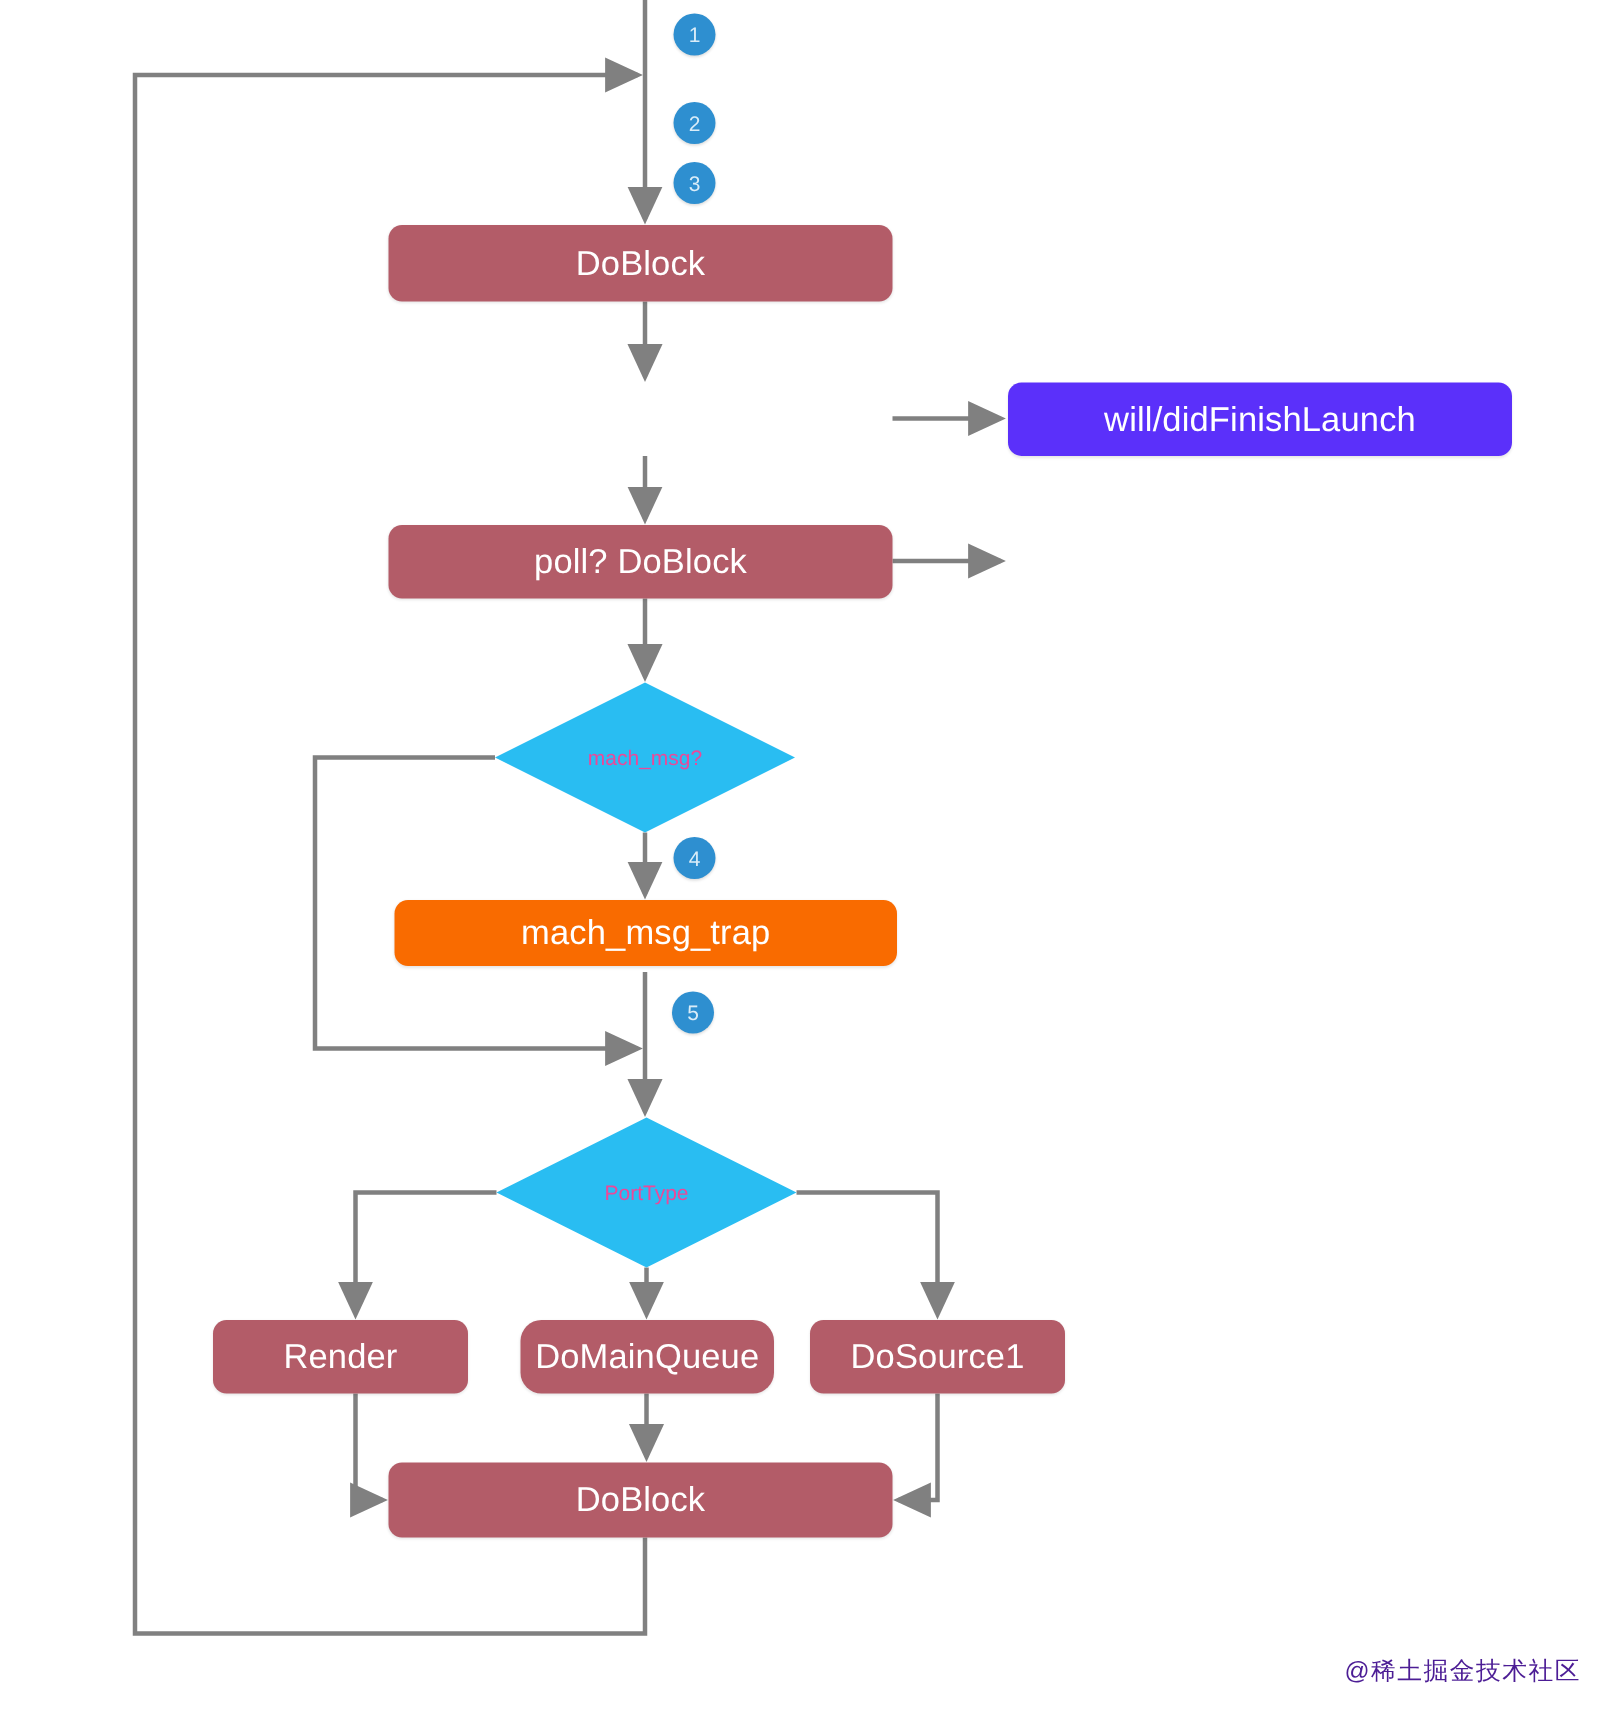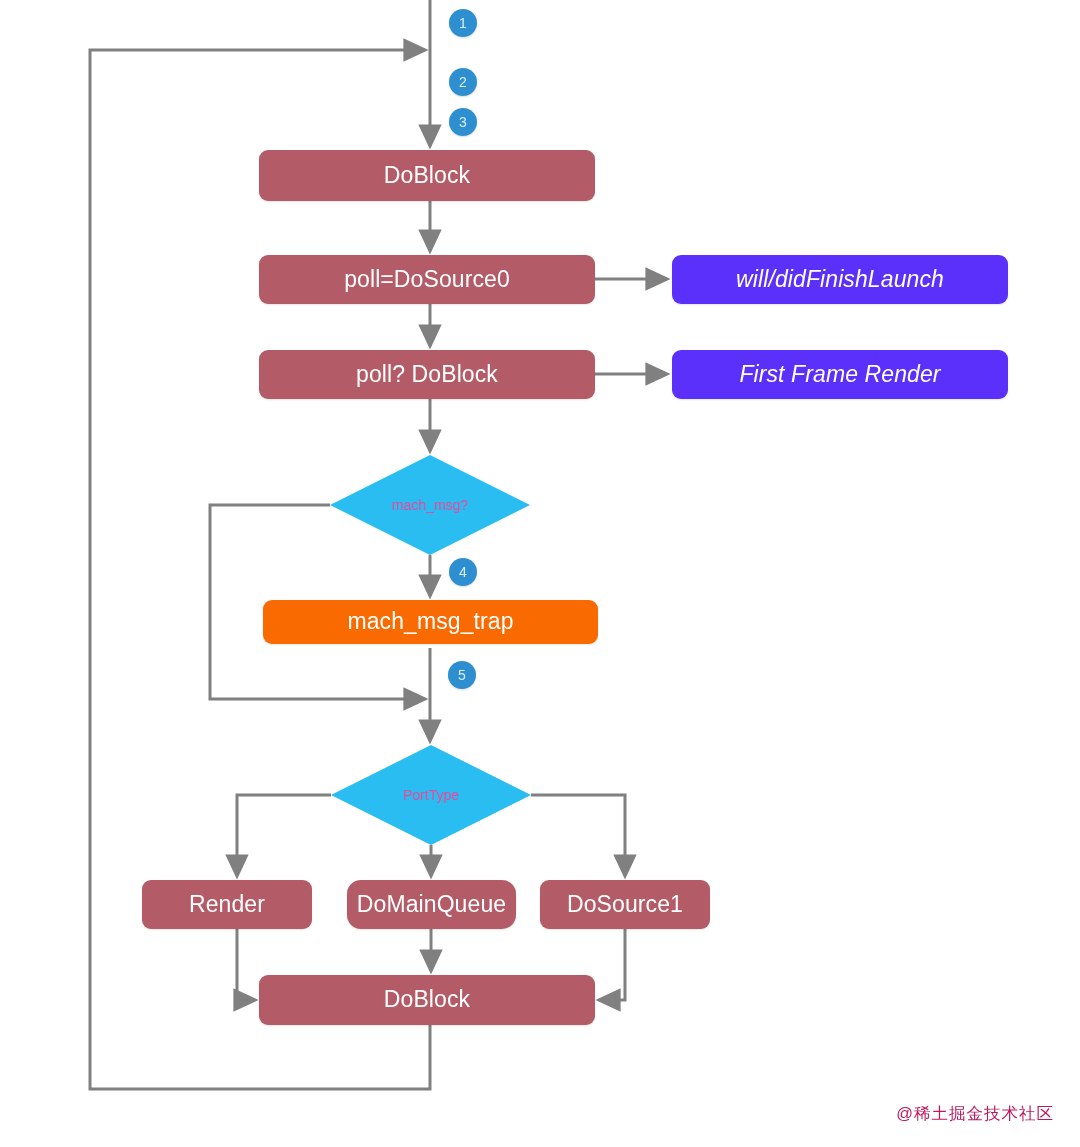--- a/index.html
+++ b/index.html
@@ -40,21 +40,21 @@
     line-height: 1.1;
     -webkit-font-smoothing: antialiased;
   }
   .node.rect {
     border-radius: 9px;
     font-size: 23px;
     letter-spacing: 0.1px;
     box-shadow: 0 1px 2px rgba(0,0,0,0.10);
   }
   .node.red   { background: #b35c68; }
-  .node.purple{ background: #5b30fa; font-style: italic; }
+  .node.purple{ background: #5b30fa; }
   .node.orange{ background: #f96b00; }
 
   .diamond-wrap {
     position: absolute;
   }
   .diamond-wrap svg {
     position: absolute;
     left: 0;
     top: 0;
     overflow: visible;
@@ -82,21 +82,21 @@
     font-size: 14px;
     display: flex;
     align-items: center;
     justify-content: center;
     box-shadow: 0 1px 2px rgba(0,0,0,0.15);
   }
   .watermark {
     position: absolute;
     right: 26px;
     bottom: 22px;
-    color: #be185d;
+    color: #4c1d95;
     font-size: 16.5px;
     letter-spacing: 1px;
     user-select: none;
     margin-left: 17px;
   }
 </style>
 </head>
 <body>
 
 <div id="canvas">
@@ -141,35 +141,29 @@
 
       <path d="M625,929 L625,1000 L599,1000" marker-end="url(#arrow)"></path>
 
     </g>
   </svg>
 
   <div class="node rect red" style="left:259px; top:150px; width:336px; height:51px;">
     <span>DoBlock</span>
   </div>
 
-  <div class="node rect red" style="left:259px; top:255px; width:336px; height:49px;">
-    <span>poll=DoSource0</span>
-  </div>
 
   <div class="node rect purple" style="left:672px; top:255px; width:336px; height:49px;">
     <span>will/didFinishLaunch</span>
   </div>
 
   <div class="node rect red" style="left:259px; top:350px; width:336px; height:49px;align-items:center;">
     <span>poll? DoBlock</span>
   </div>
 
-  <div class="node rect purple" style="left:672px; top:350px; width:336px; height:49px;">
-    <span>First Frame Render</span>
-  </div>
 
   <div class="diamond-wrap" style="left:330px; top:455px; width:200px; height:100px;">
     <svg width="200" height="100" viewBox="0 0 200 100">
       <polygon points="100,0 200,50 100,100 0,50" fill="#29bdf2"></polygon>
     </svg>
     <div class="diamond-label">mach_msg?</div>
   </div>
 
   <div class="node rect orange" style="left:263px; top:600px; width:335px; height:44px;">
     <span>mach_msg_trap</span>

